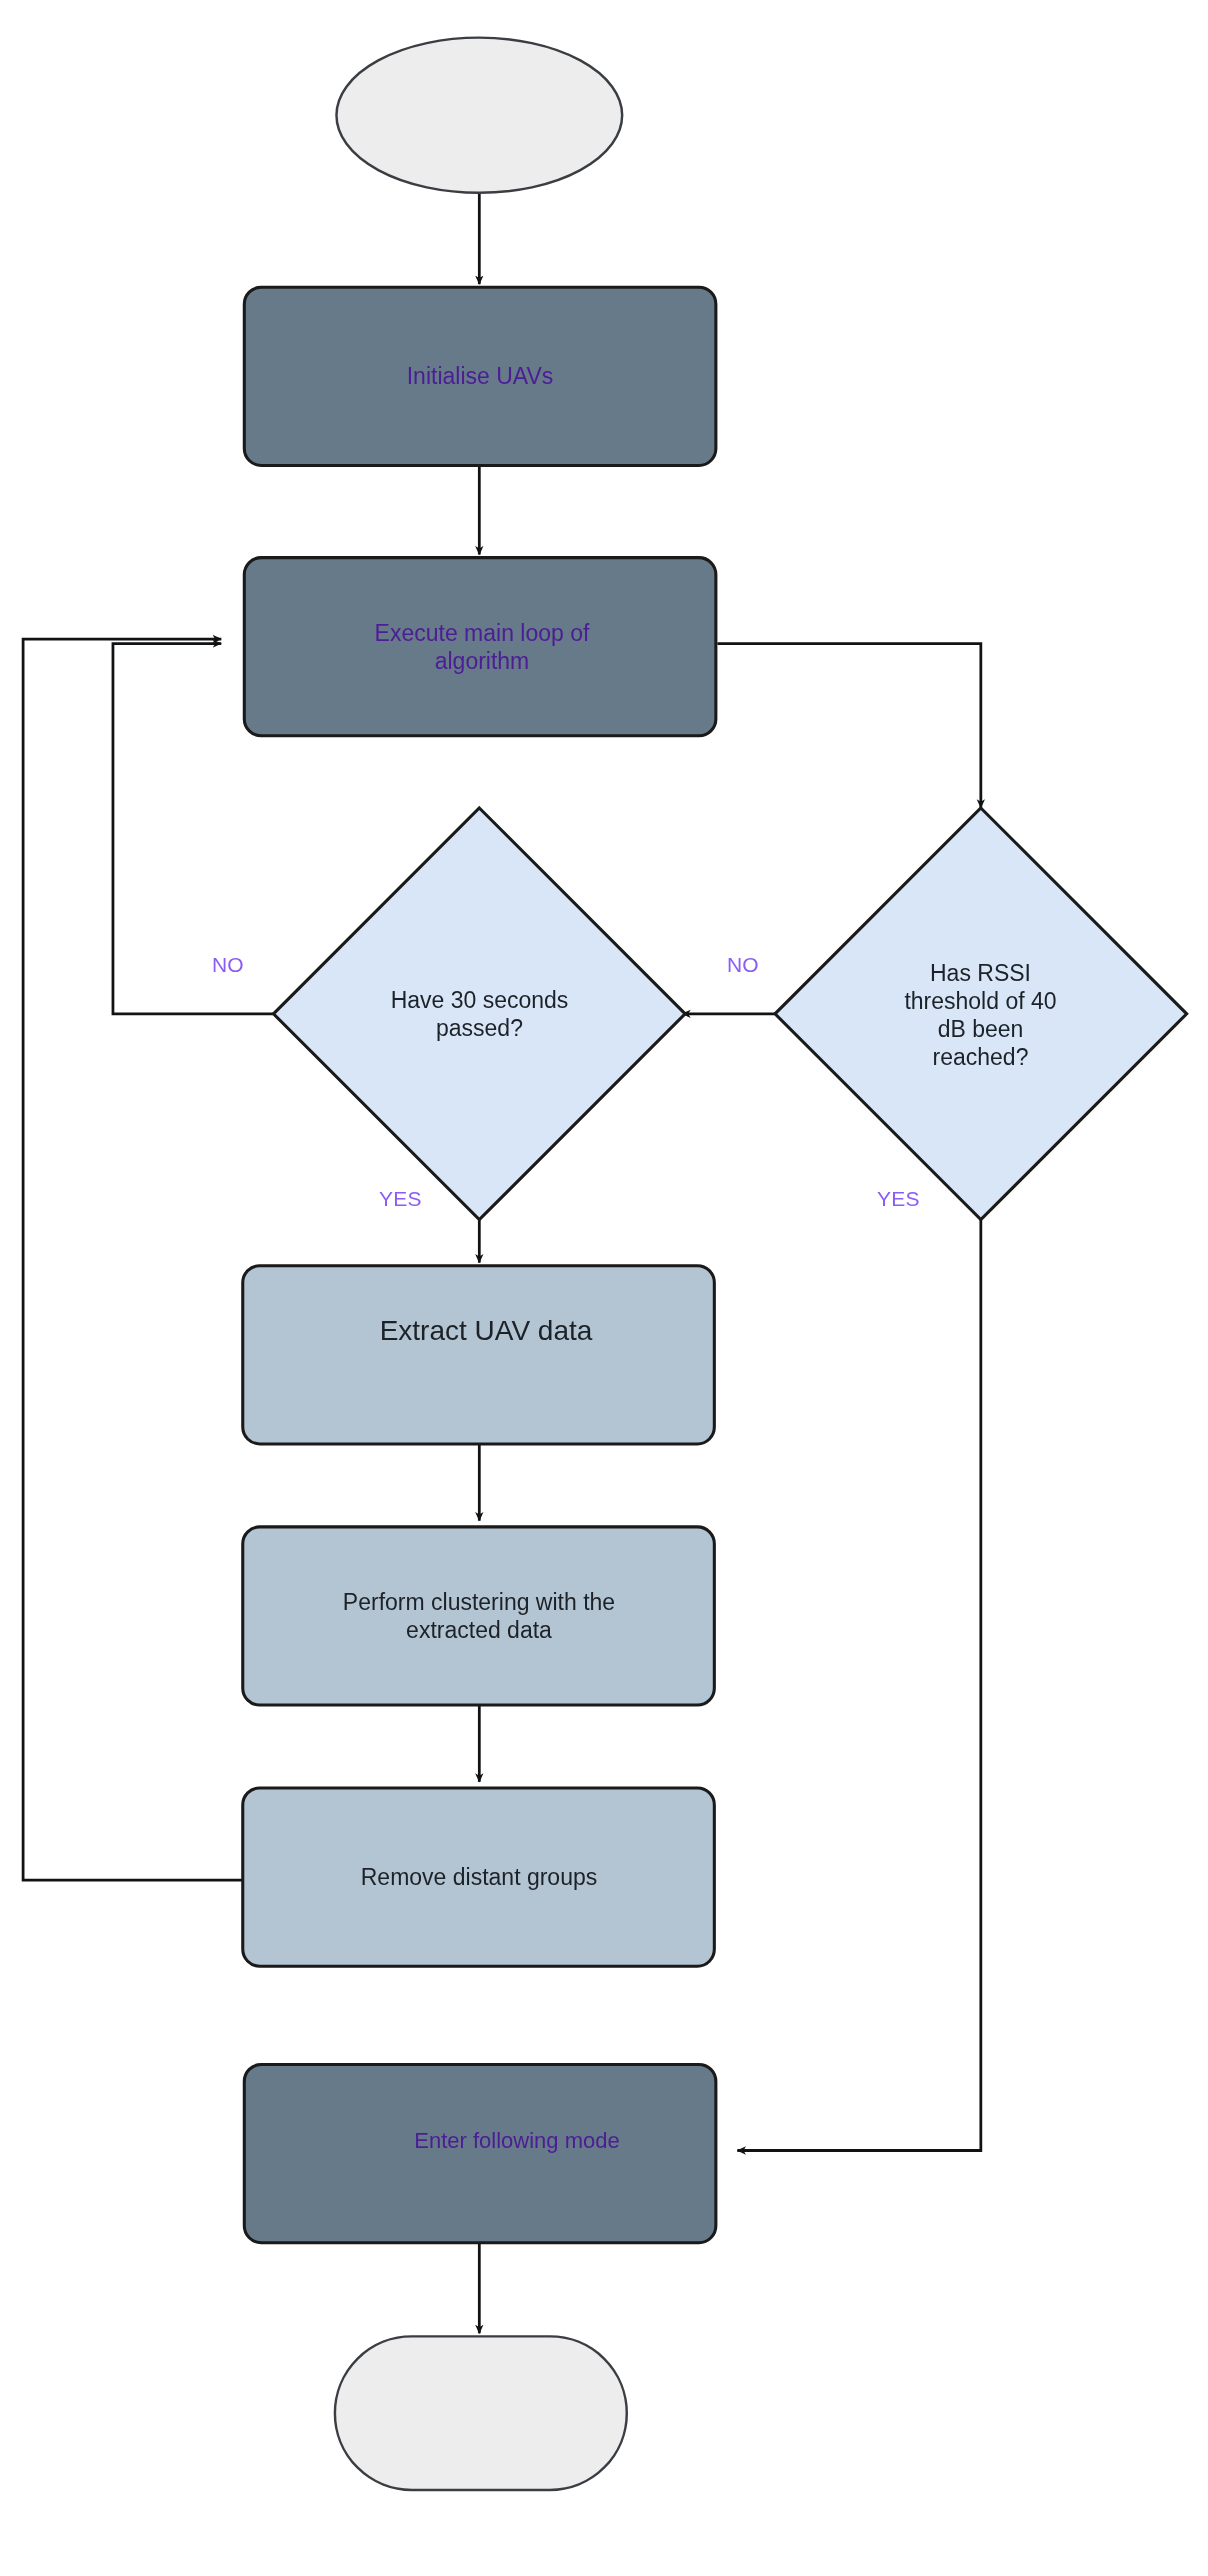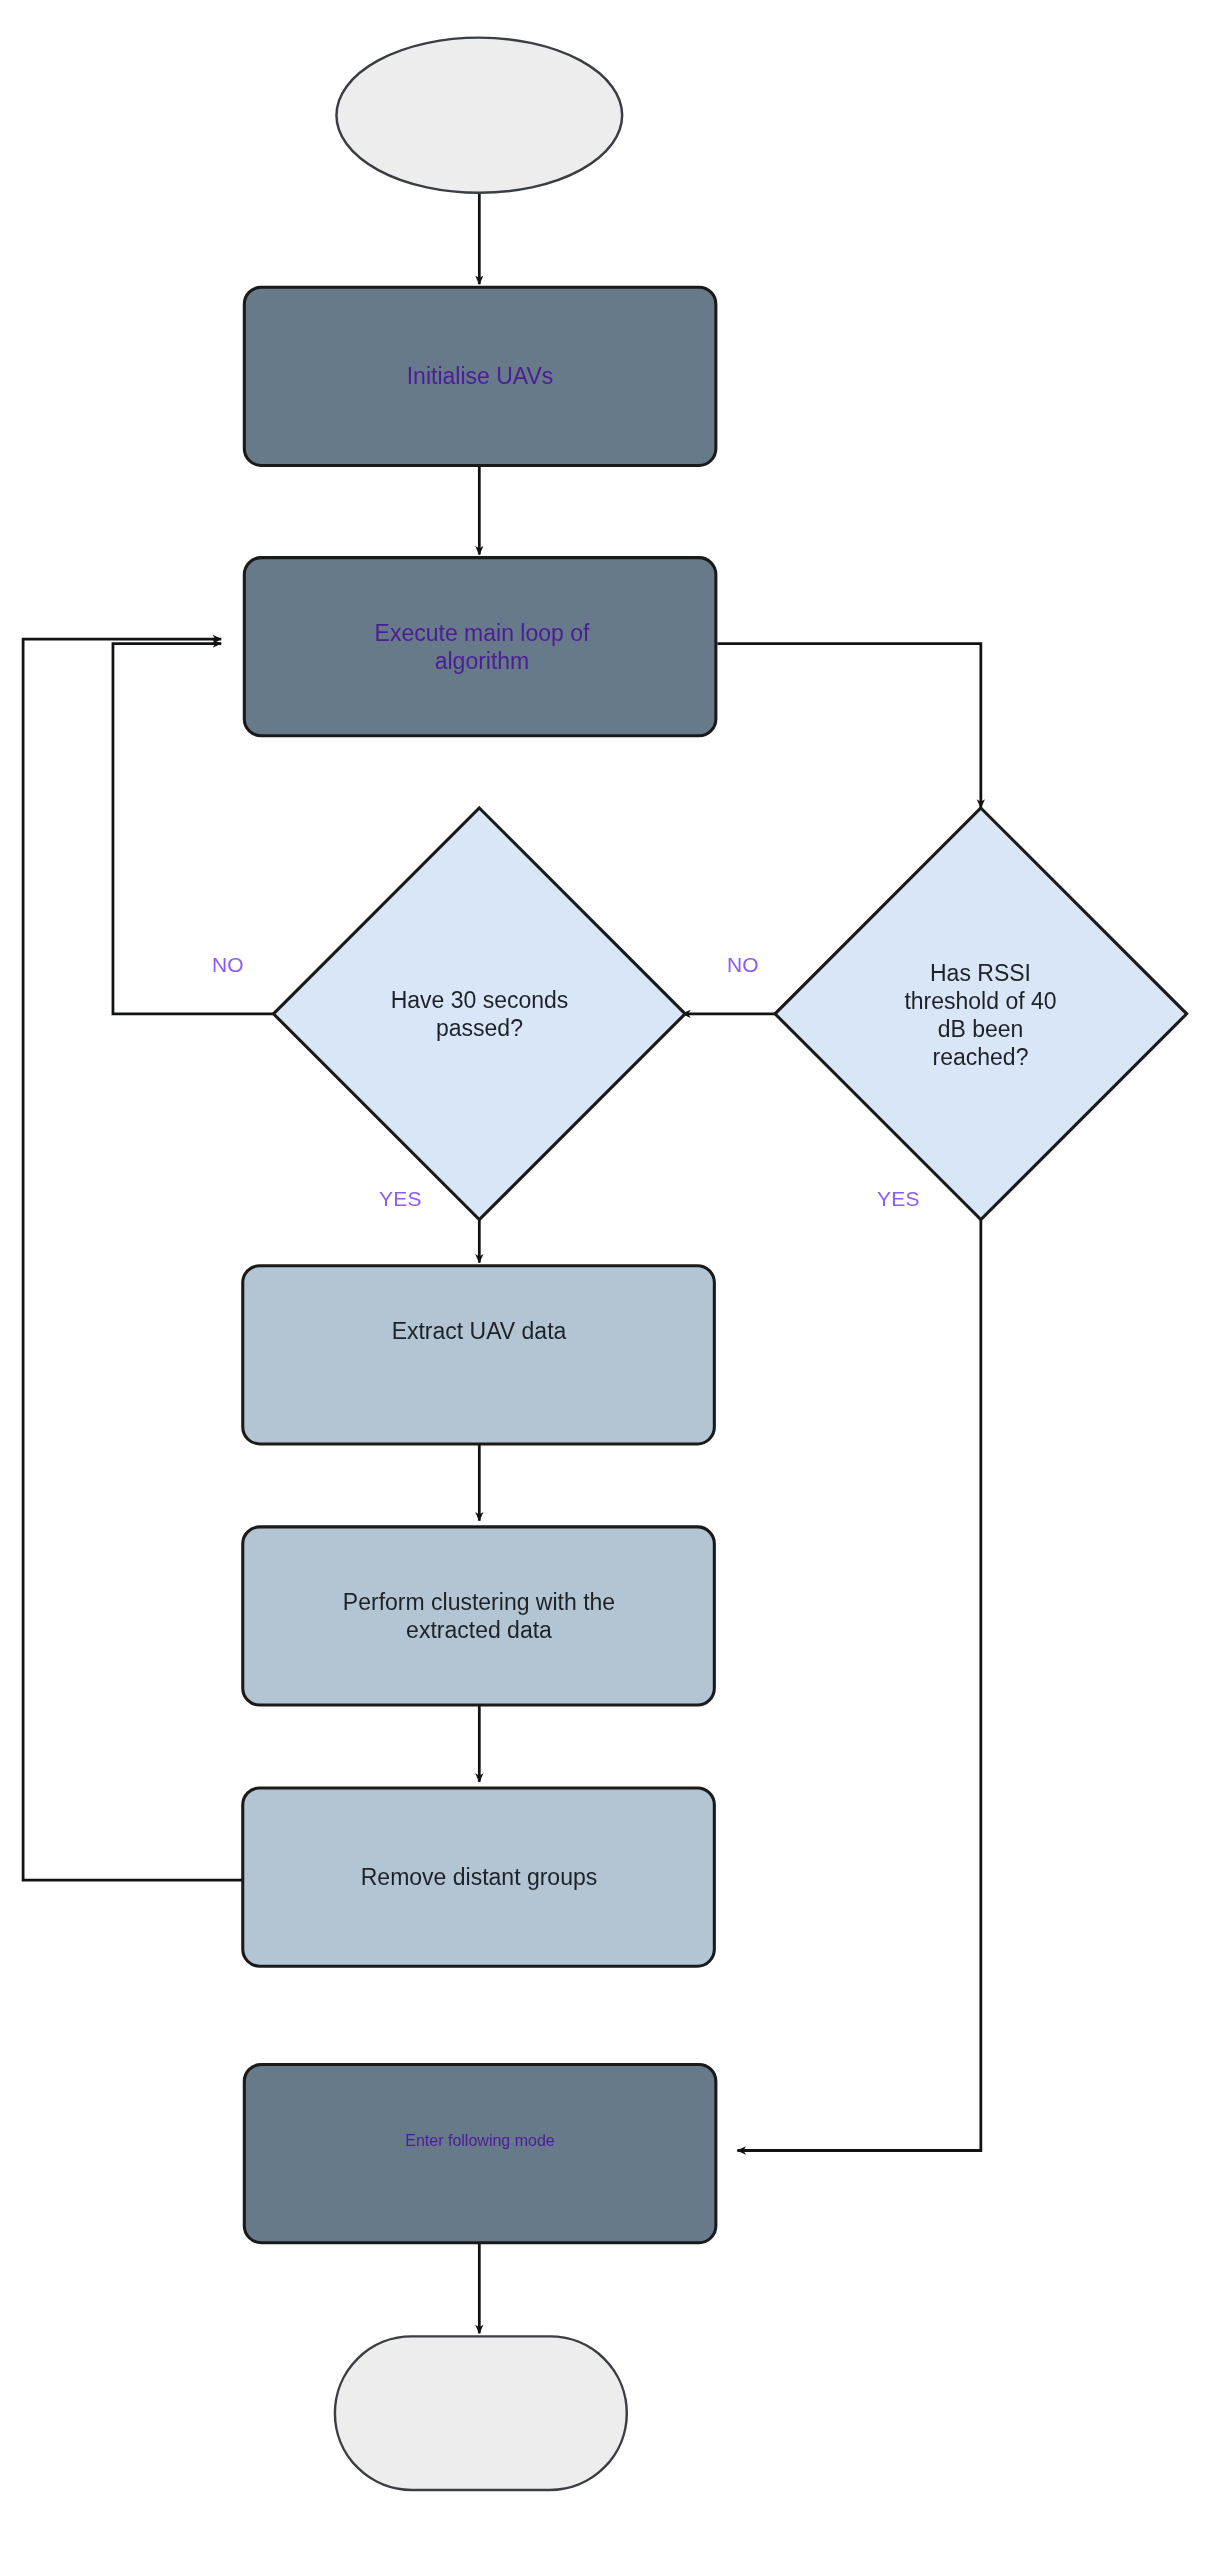--- a/index.html
+++ b/index.html
@@ -114,28 +114,28 @@
 algorithm</div>
 
   <div class="node-label lbl-dark" style="left:318px; top:952px; width:323px; height:124px; font-size:23px;">Have 30 seconds
 passed?</div>
 
   <div class="node-label lbl-dark" style="left:850px; top:900px; width:261px; height:230px; font-size:23px;">Has RSSI
 threshold of 40
 dB been
 reached?</div>
 
-  <div class="node-label lbl-dark" style="left:243px; top:1266px; width:472px; height:130px; font-size:23px;">Extract UAV data</div>
+  <div class="node-label lbl-dark" style="left:250px; top:1266px; width:472px; height:130px; font-size:28px;">Extract UAV data</div>
 
   <div class="node-label lbl-dark" style="left:243px; top:1527px; width:472px; height:178px; font-size:23px;">Perform clustering with the
 extracted data</div>
 
   <div class="node-label lbl-dark" style="left:243px; top:1788px; width:472px; height:178px; font-size:23px;text-align:center;">Remove distant groups</div>
 
-  <div class="node-label lbl-light" style="left:244px; top:2064px; width:472px; height:154px; font-size:16px;">Enter following mode</div>
+  <div class="node-label lbl-light" style="left:244px; top:2064px; width:472px; height:154px; font-size:22px;padding-left:37px;">Enter following mode</div>
 
 
   <div class="edge-label" style="left:212px; top:953px;">NO</div>
 
   <div class="edge-label" style="left:727px; top:953px;">NO</div>
 
   <div class="edge-label" style="left:379px; top:1187px;">YES</div>
 
   <div class="edge-label" style="left:877px; top:1187px;">YES</div>
 

